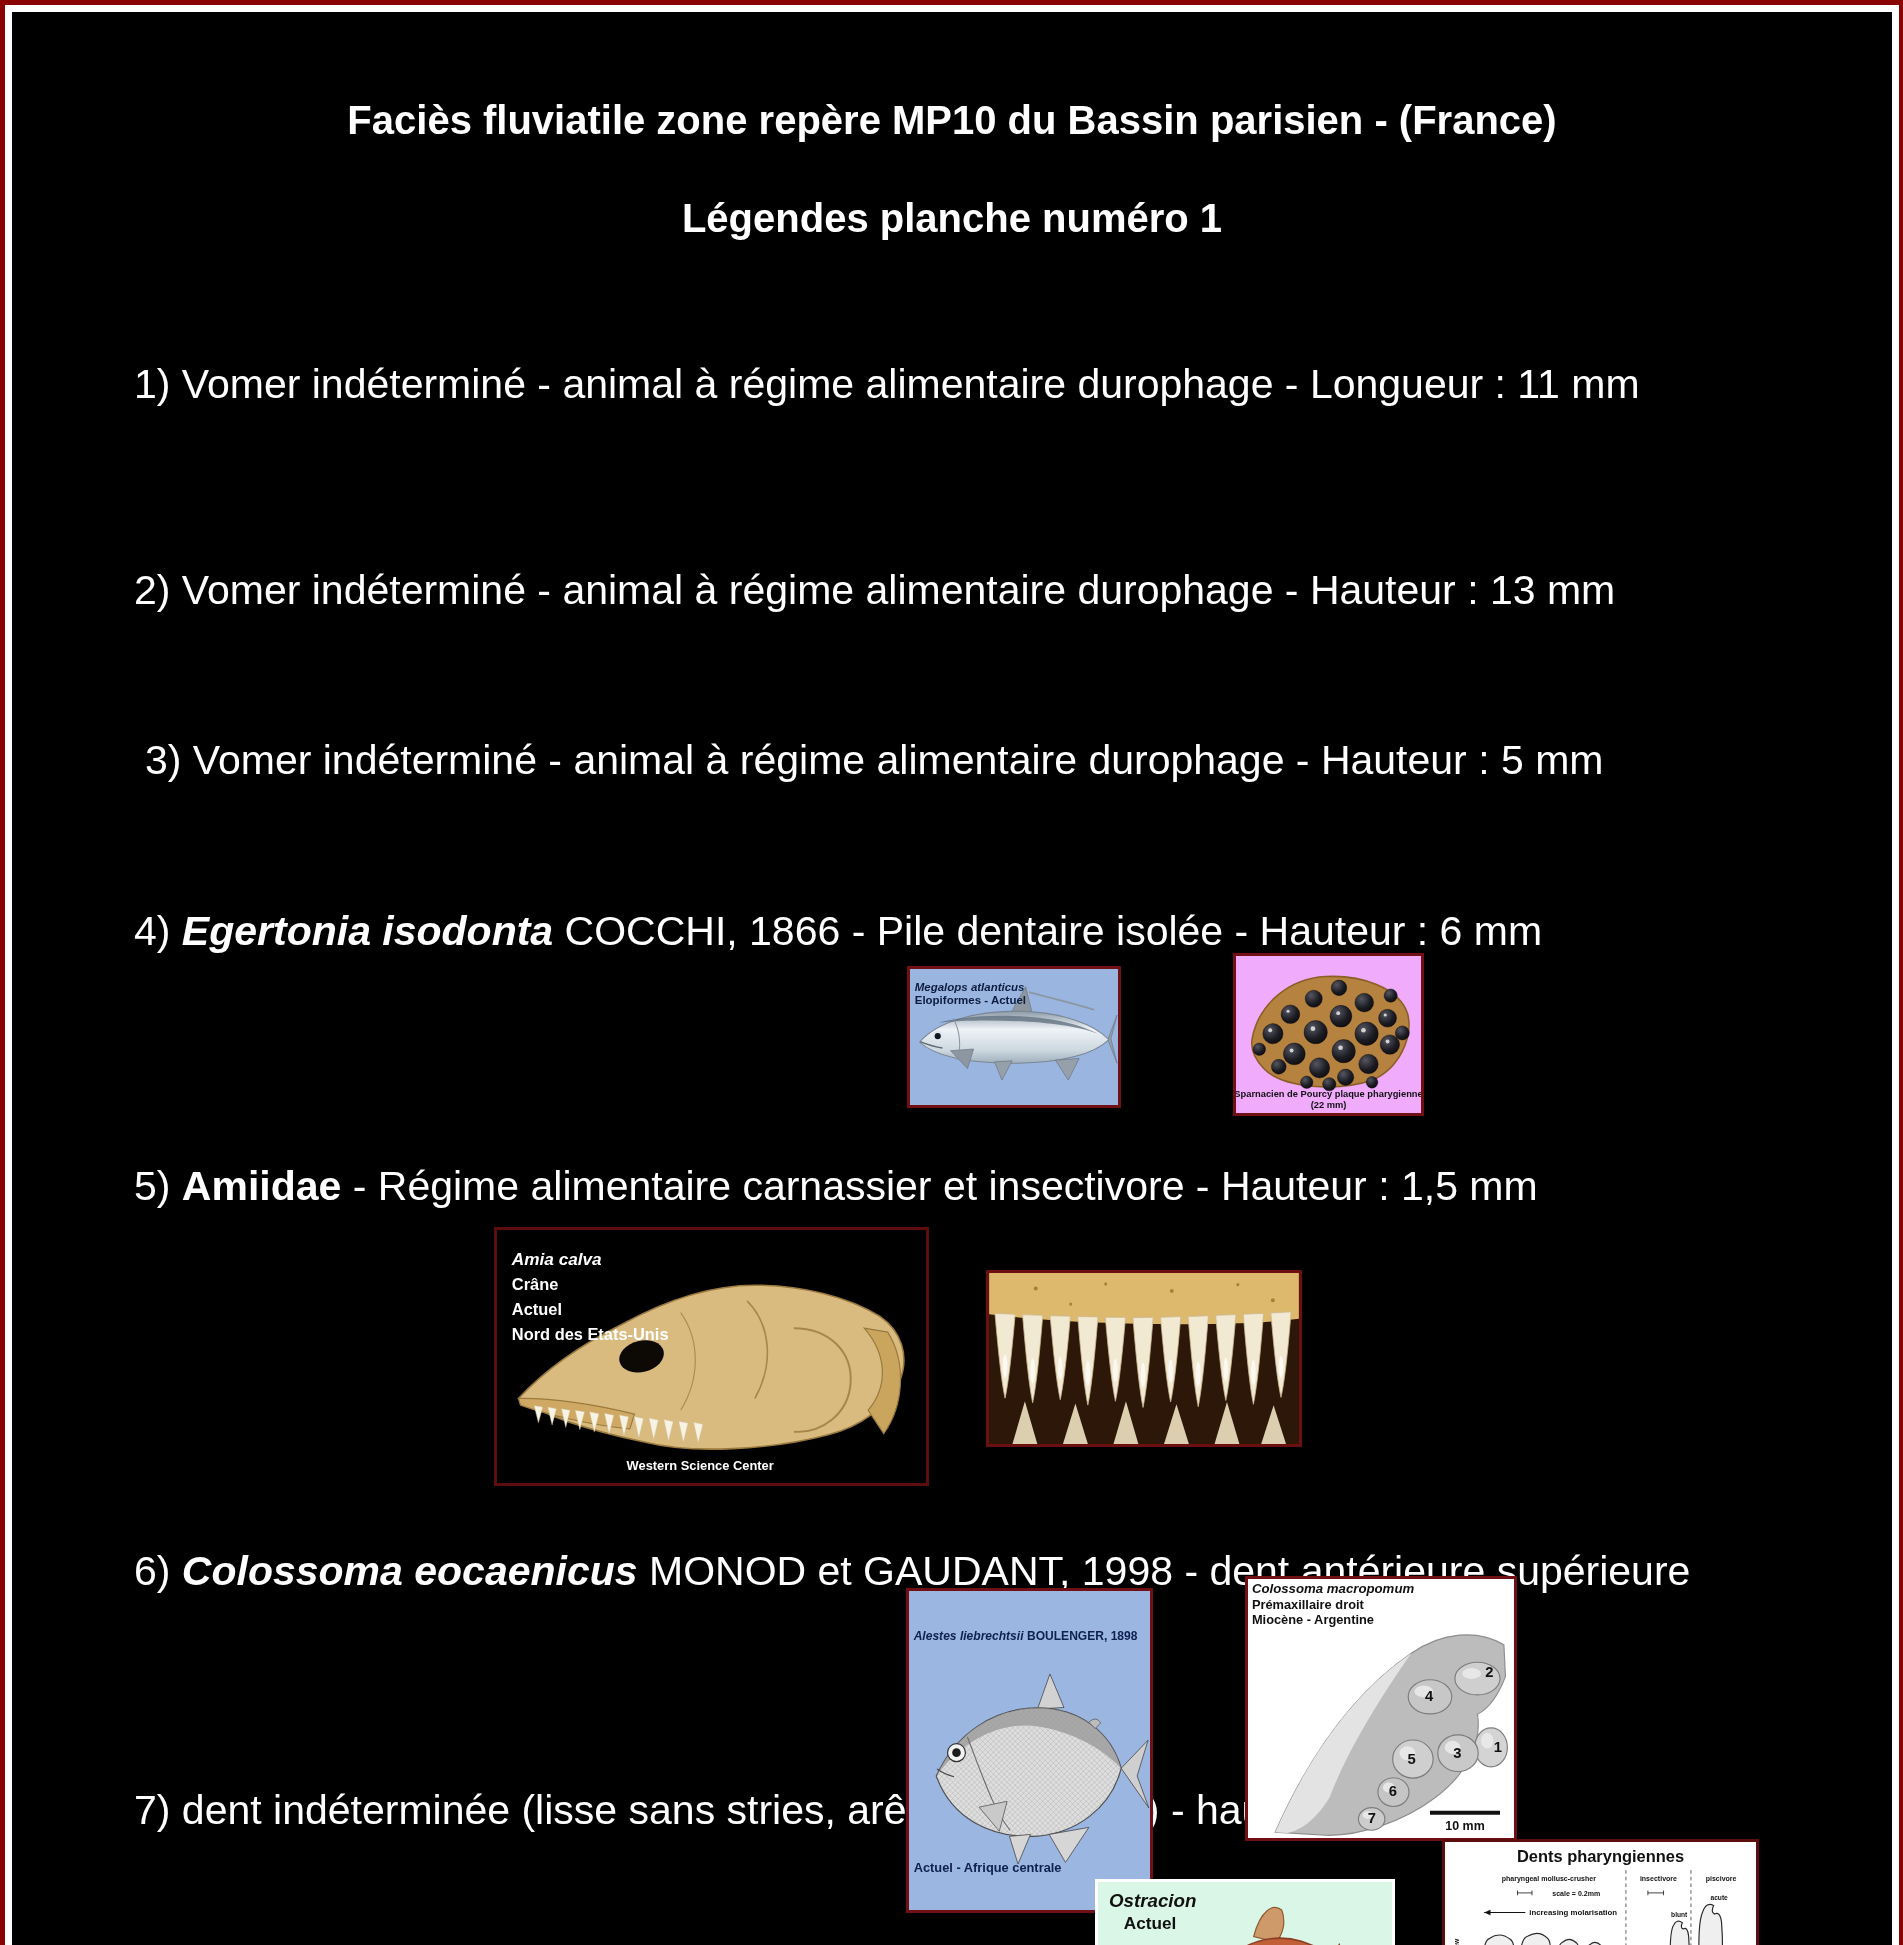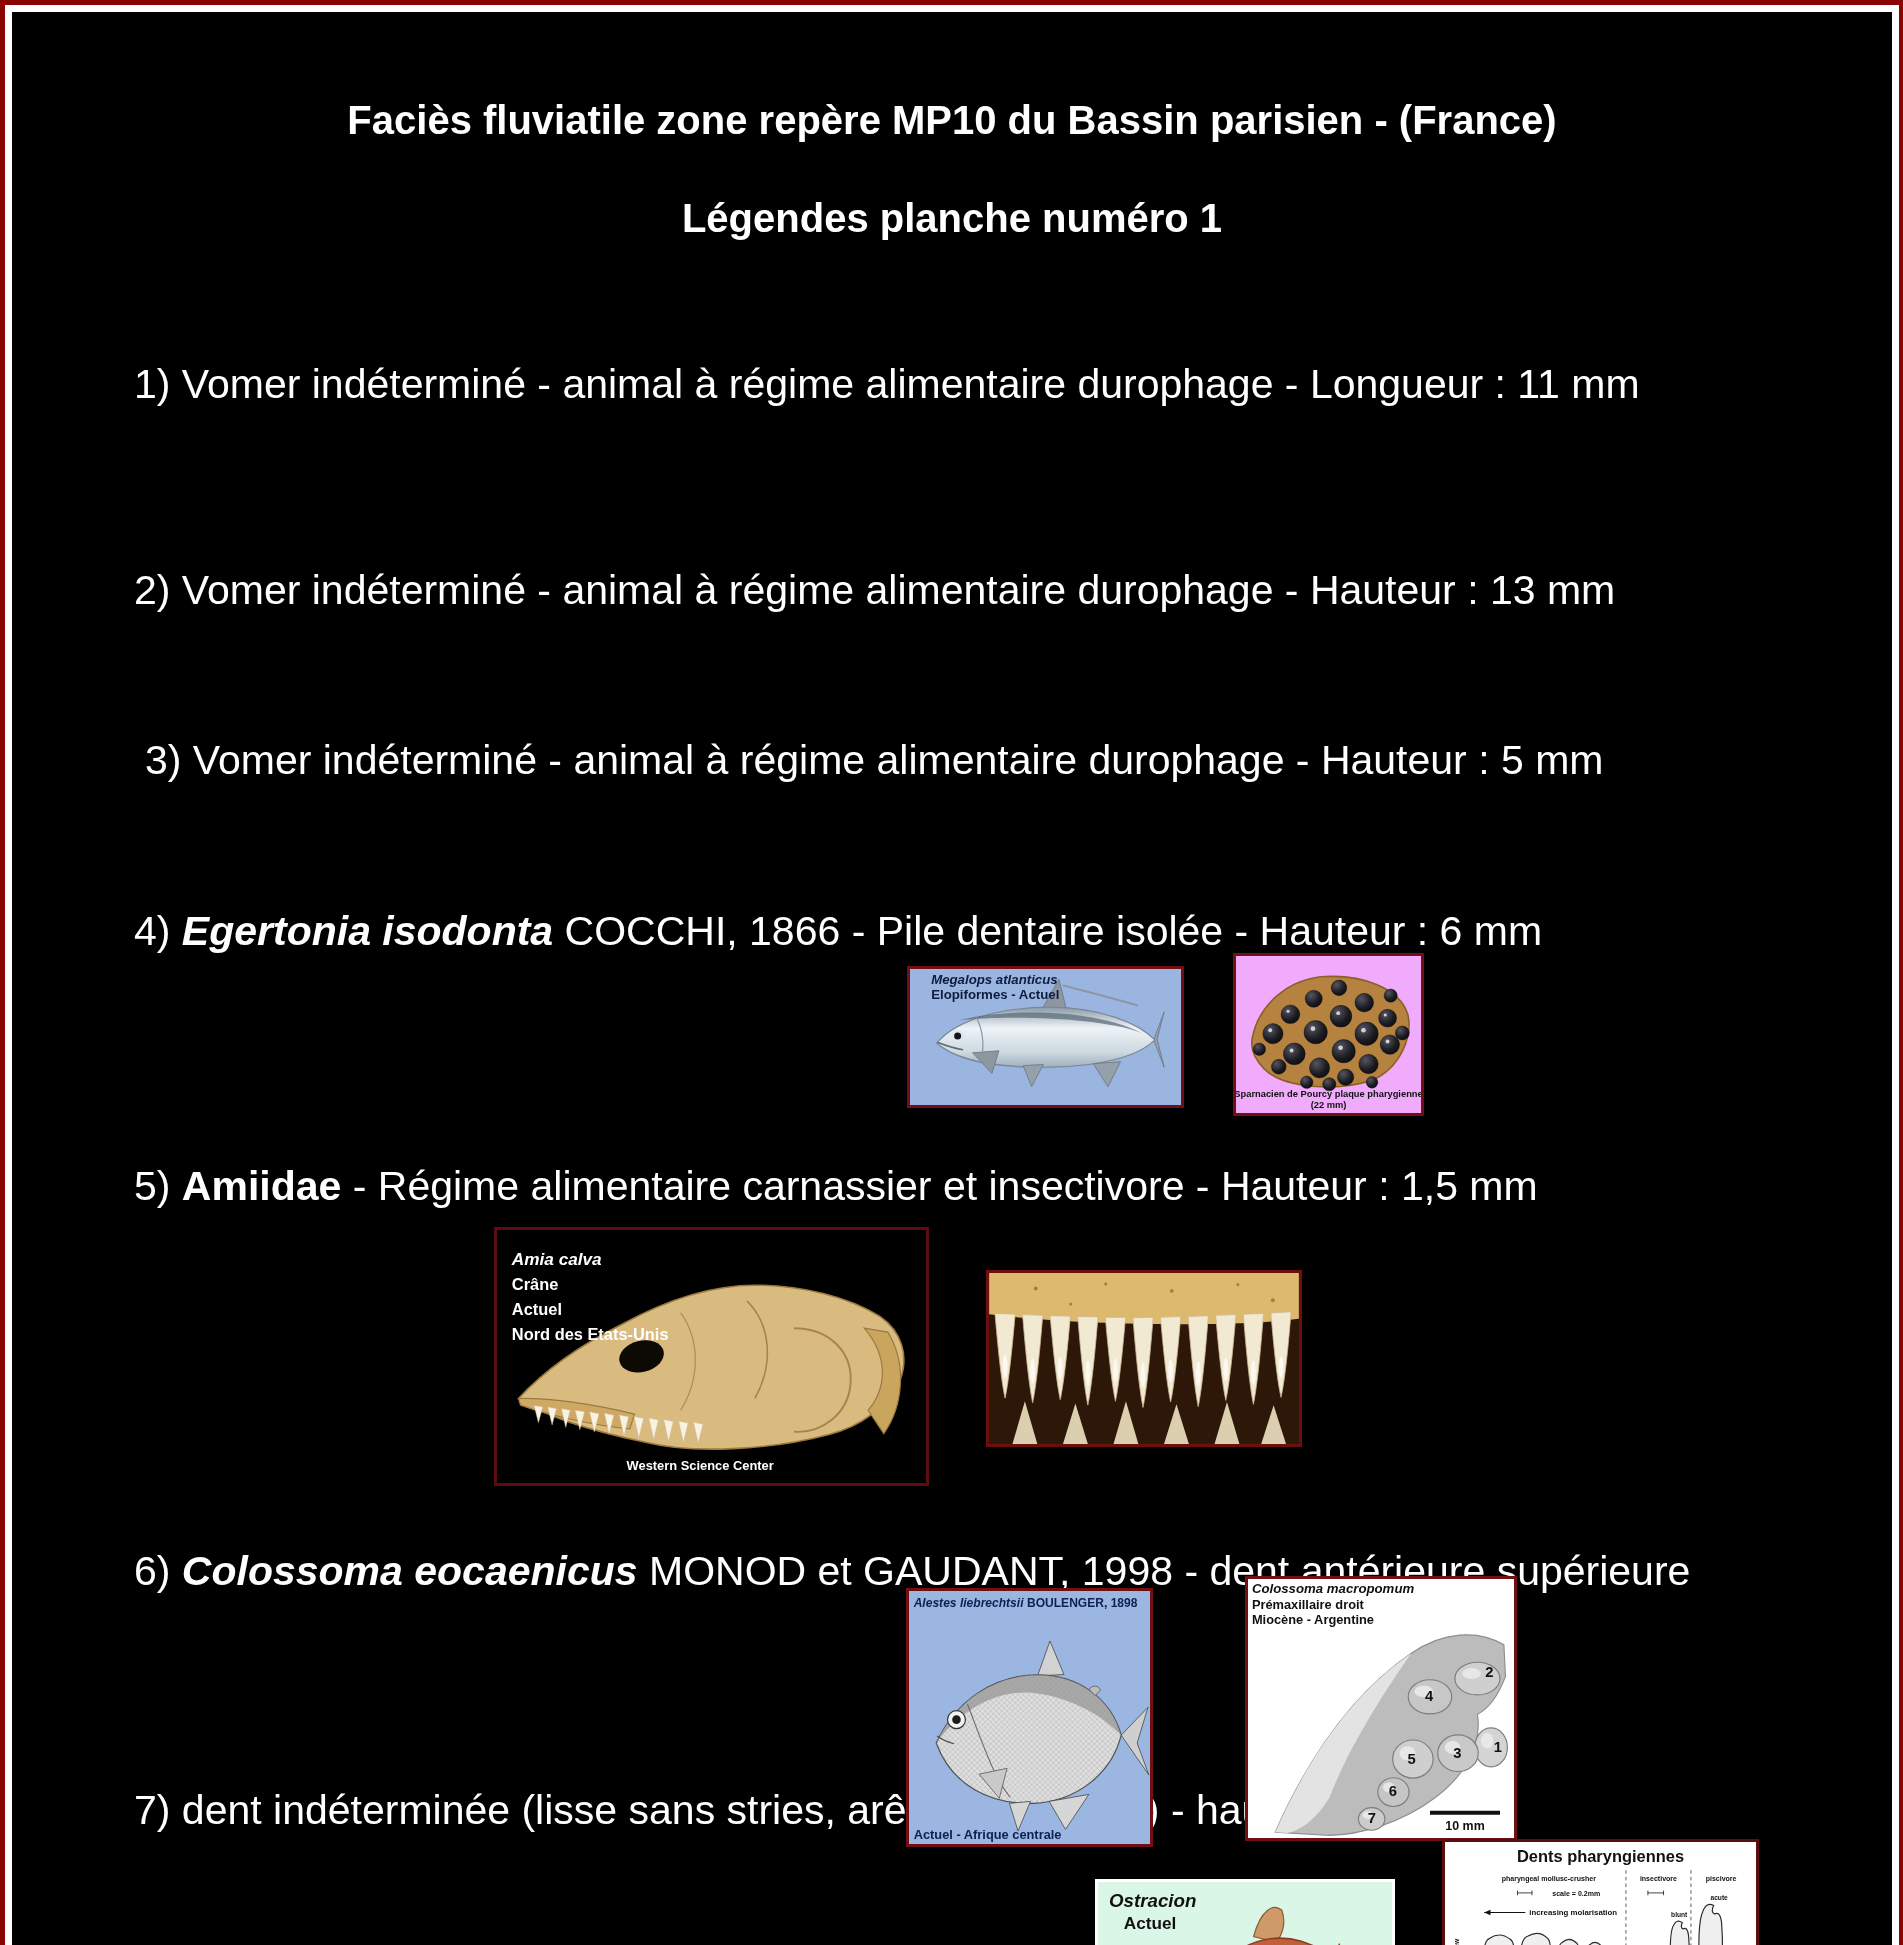--- a/index.html
+++ b/index.html
@@ -40,21 +40,21 @@
     <div class="item" style="left:140px;top:732px;">3) Vomer indéterminé - animal à régime alimentaire durophage - Hauteur : 5 mm</div>
 
     <div class="item" style="left:129px;top:903px;"><span>4) </span><span class="sp-bi">Egertonia isodonta</span><span> COCCHI, 1866 - Pile dentaire isolée - Hauteur : 6 mm</span></div>
 
     <div class="item" style="left:129px;top:1158px;"><span>5) </span><span class="sp-b">Amiidae</span><span> - Régime alimentaire carnassier et insectivore - Hauteur : 1,5 mm</span></div>
 
     <div class="item" style="left:129px;top:1543px;"><span>6) </span><span class="sp-bi">Colossoma eocaenicus</span><span> MONOD et GAUDANT, 1998 - dent antérieure supérieure</span></div>
 
     <div class="item" style="left:129px;top:1782px;">7) dent indéterminée (lisse sans stries, arête tranchante) - hauteur : 20 mm</div>
 
-    <div class="fig fig-megalops" style="left:902px;top:961px;width:277px;height:142px;">
+    <div class="fig fig-megalops" style="left:902px;top:961px;width:214px;height:142px;">
       <svg viewBox="0 0 615 349">
         <defs>
           <linearGradient id="gSilver" x1="0" y1="0" x2="0" y2="1">
             <stop offset="0" stop-color="#8c9aa8"></stop>
               <stop offset="0.35" stop-color="#eef3f7"></stop>
             <stop offset="0.75" stop-color="#cdd8e0"></stop>
               <stop offset="1" stop-color="#9fb0bd"></stop>
           </linearGradient>
         </defs>
         <g>
@@ -206,21 +206,21 @@
               <path d="M190,440 L222,336 L254,440 Z"></path>
             <path d="M320,440 L352,330 L384,440 Z"></path>
               <path d="M450,440 L482,338 L514,440 Z"></path>
             <path d="M580,440 L612,332 L644,440 Z"></path>
               <path d="M700,440 L732,340 L764,440 Z"></path>
           </g>
         </g>
       </svg>
     </div>
 
-    <div class="fig fig-alestes" style="left:901px;top:1583px;width:247px;height:259px;text-decoration:underline;">
+    <div class="fig fig-alestes" style="left:901px;top:1583px;width:247px;height:325px;text-decoration:underline;">
       <svg viewBox="0 0 619 649">
         <defs>
           <pattern id="net" width="14" height="14" patternUnits="userSpaceOnUse">
             <path d="M0,14 L14,0 M0,0 L14,14" stroke="#9a9a9a" stroke-width="1"></path>
           </pattern>
         </defs>
         <g>
           <path d="M330,218 L362,128 L398,214 Z" fill="#d2d2d2" stroke="#444" stroke-width="2"></path>
           <path d="M545,370 L614,298 L586,390 L616,472 Z" fill="#cfcfcf" stroke="#444" stroke-width="2"></path>
           <path d="M70,390 C120,280 220,215 330,215 C440,215 520,280 545,370 C520,470 430,540 320,545 C210,548 110,500 70,390 Z" fill="#dedede" stroke="#4a4a4a" stroke-width="3"></path>

